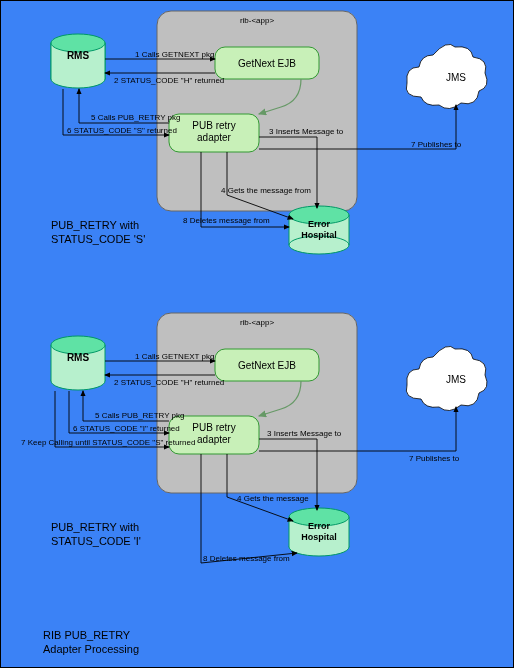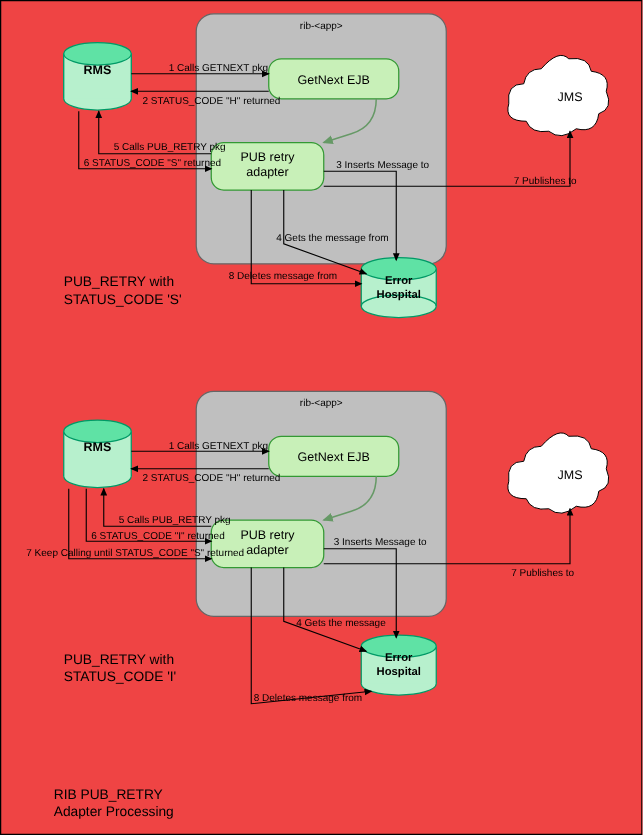--- a/index.html
+++ b/index.html
@@ -7,21 +7,21 @@
     margin: 0;
     padding: 0;
     font-family: Arial, sans-serif;
     background: #fff;
   }
   .page {
     width: 514px;
     height: 668px;
     position: relative;
     border: 1px solid #000;
-    background: #ef4444;
+    background: #3b82f6;
   }
   svg { display: block; }
   .cyl-side { fill: #B7F0CD; stroke: #009966; stroke-width: 1; }
   .cyl-top  { fill: #5FE2A5; stroke: #009966; stroke-width: 1; }
   .container-box { fill: #BFBFBF; stroke: #666; stroke-width: 1; rx:14; ry:14; }
   .box-green { fill: #C8F0B8; stroke: #339933; stroke-width: 1; rx:10; ry:10; }
   .cloud { fill: #fff; stroke: #000; stroke-width: 0.8; }
   .lbl { font-size: 8px; fill: #000; }
   .lbl-bold { font-size: 10px; font-weight: bold; fill: #000; }
   .lbl-title { font-size: 11px; fill: #000; }

